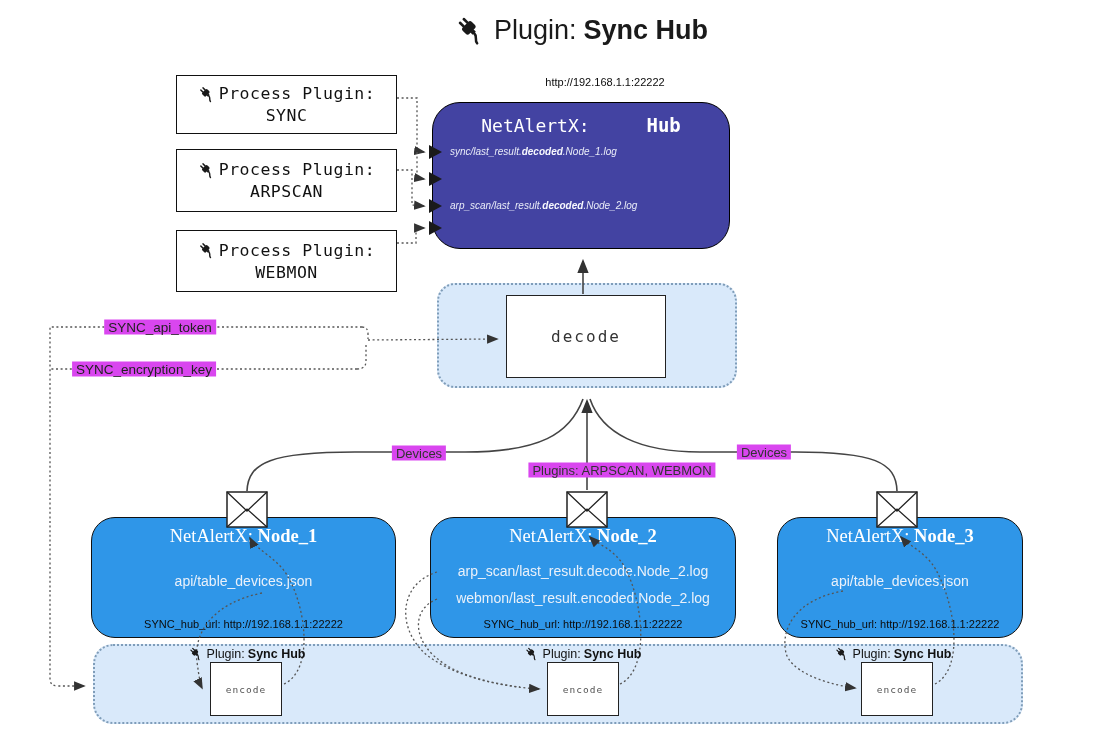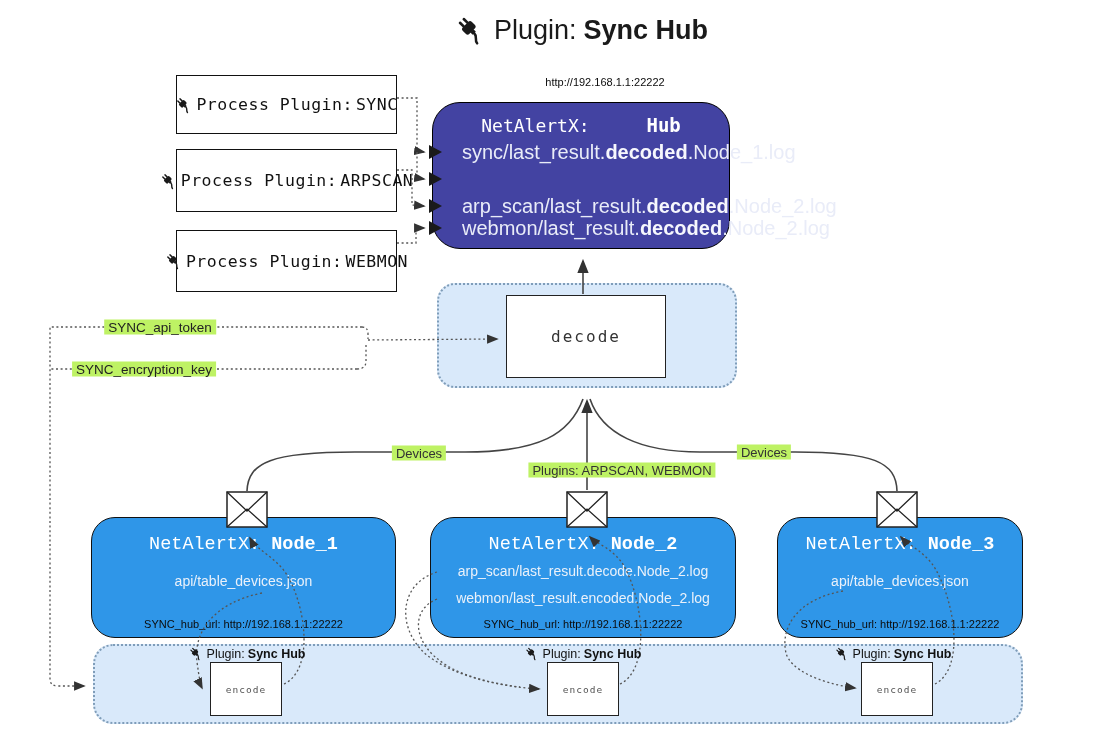--- a/index.html
+++ b/index.html
@@ -8,48 +8,48 @@
 
   
   .panel{position:absolute;background:#d9e9fa;border:2px dotted #7f9db9;border-radius:20px;box-sizing:border-box;}
 
   
   .hub{position:absolute;left:432px;top:102px;width:298px;height:147px;background:#4343a2;
        border:1.6px solid #000;border-radius:28px;box-sizing:border-box;}
   .hub-title{position:absolute;top:10px;left:0;width:100%;height:24px;line-height:24px;text-align:center;
        color:#fff;font-family:"DejaVu Sans Mono",monospace;font-size:18px;}
   .hub-title b{font-size:19px;margin-left:46px;}
-  .hub-line{position:absolute;left:16px;width:100%;height:22px;line-height:22px;padding-left:13px;box-sizing:border-box;
-       color:#e9ecf8;font-size:20px;white-space:nowrap;}
+  .hub-line{position:absolute;left:4px;width:100%;height:22px;line-height:22px;padding-left:13px;box-sizing:border-box;
+       color:#e9ecf8;font-size:10px;white-space:nowrap;font-style:italic;}
   .hub-line b{color:#f6f7fd;}
 
   
   .proc{position:absolute;left:176px;width:221px;background:#fff;border:1.6px solid #111;box-sizing:border-box;
-        display:flex;flex-direction:row;align-items:center;justify-content:center;gap:3px;
+        display:flex;flex-direction:column;align-items:center;justify-content:center;gap:3px;
         font-family:"DejaVu Sans Mono",monospace;font-size:16.5px;letter-spacing:0.5px;color:#111;}
   .proc-row{display:flex;align-items:center;gap:3px;white-space:nowrap;}
 
   
   .node{position:absolute;top:517px;height:121px;background:#2f96e8;border:1.6px solid #111;
         border-radius:24px;box-sizing:border-box;}
-  .node-title{position:absolute;top:16px;left:0;width:100%;text-align:center;color:#fff;
-        font-family:Liberation Mono, monospace;font-size:18.5px;white-space:nowrap;}
+  .node-title{position:absolute;top:8px;left:0;width:100%;text-align:center;color:#fff;
+        font-family:Liberation Serif, serif;font-size:18.5px;white-space:nowrap;}
   .node-line{position:absolute;left:0;width:100%;height:22px;line-height:22px;text-align:center;
         color:#eaf1fa;font-size:14px;white-space:nowrap;}
   .node-footer{position:absolute;bottom:7px;left:0;width:100%;text-align:center;color:#0c0c0c;font-size:11px;}
 
   
   .whitebox{position:absolute;background:#fff;border:1.8px solid #222;box-sizing:border-box;
         display:flex;align-items:center;justify-content:center;
         font-family:"DejaVu Sans Mono",monospace;color:#333;}
   .decode-box{left:506px;top:295px;width:160px;height:83px;font-size:16px;letter-spacing:2px;}
   .encode-box{width:72px;height:54px;font-size:9.5px;letter-spacing:1px;color:#555;justify-content:center;}
 
   
-  .flabel{position:absolute;transform:translate(-50%,-50%);white-space:nowrap;background:#bef264;
+  .flabel{position:absolute;transform:translate(-50%,-50%);white-space:nowrap;background:#d946ef;
         padding:0 4px;font-size:13px;color:#333;}
   .token-label{font-size:13.5px;color:#222;}
   .striplabel{position:absolute;transform:translate(-50%,0);white-space:nowrap;display:flex;align-items:center;gap:3px;
         font-size:12.5px;color:#111;}
   .hub-url{position:absolute;left:455px;top:76px;width:300px;text-align:center;font-size:11px;color:#0c0c0c;}
 
   
   .page-title{position:absolute;top:14px;left:0;width:100%;display:flex;align-items:center;justify-content:center;
         padding-left:46px;box-sizing:border-box;gap:7px;font-size:27px;color:#1a1a1a;}
   .page-title b{font-weight:bold;}
@@ -139,21 +139,20 @@
 
   <div class="hub-url">http://192.168.1.1:22222</div>
 
   <div class="hub">
     <div class="hub-title">
       <span>NetAlertX:</span>
       <b>Hub</b>
     </div>
     <div class="hub-line" style="top:38px;"><span>sync/last_result.</span><b>decoded</b><span>.Node_1.log</span></div>
     <div class="hub-line" style="top:92px;"><span>arp_scan/last_result.</span><b>decoded</b><span>.Node_2.log</span></div>
-    <div class="hub-line" style="top:114px;"><span>webmon/last_result.</span><b>decoded</b><span>.Node_2.log</span></div>
   </div>
 
   <div class="whitebox decode-box">
     <span>decode</span>
   </div>
 
   <div class="node" style="left:91px;width:305px;">
     <div class="node-title">
       <span>NetAlertX:</span>
       <b>Node_1</b>

